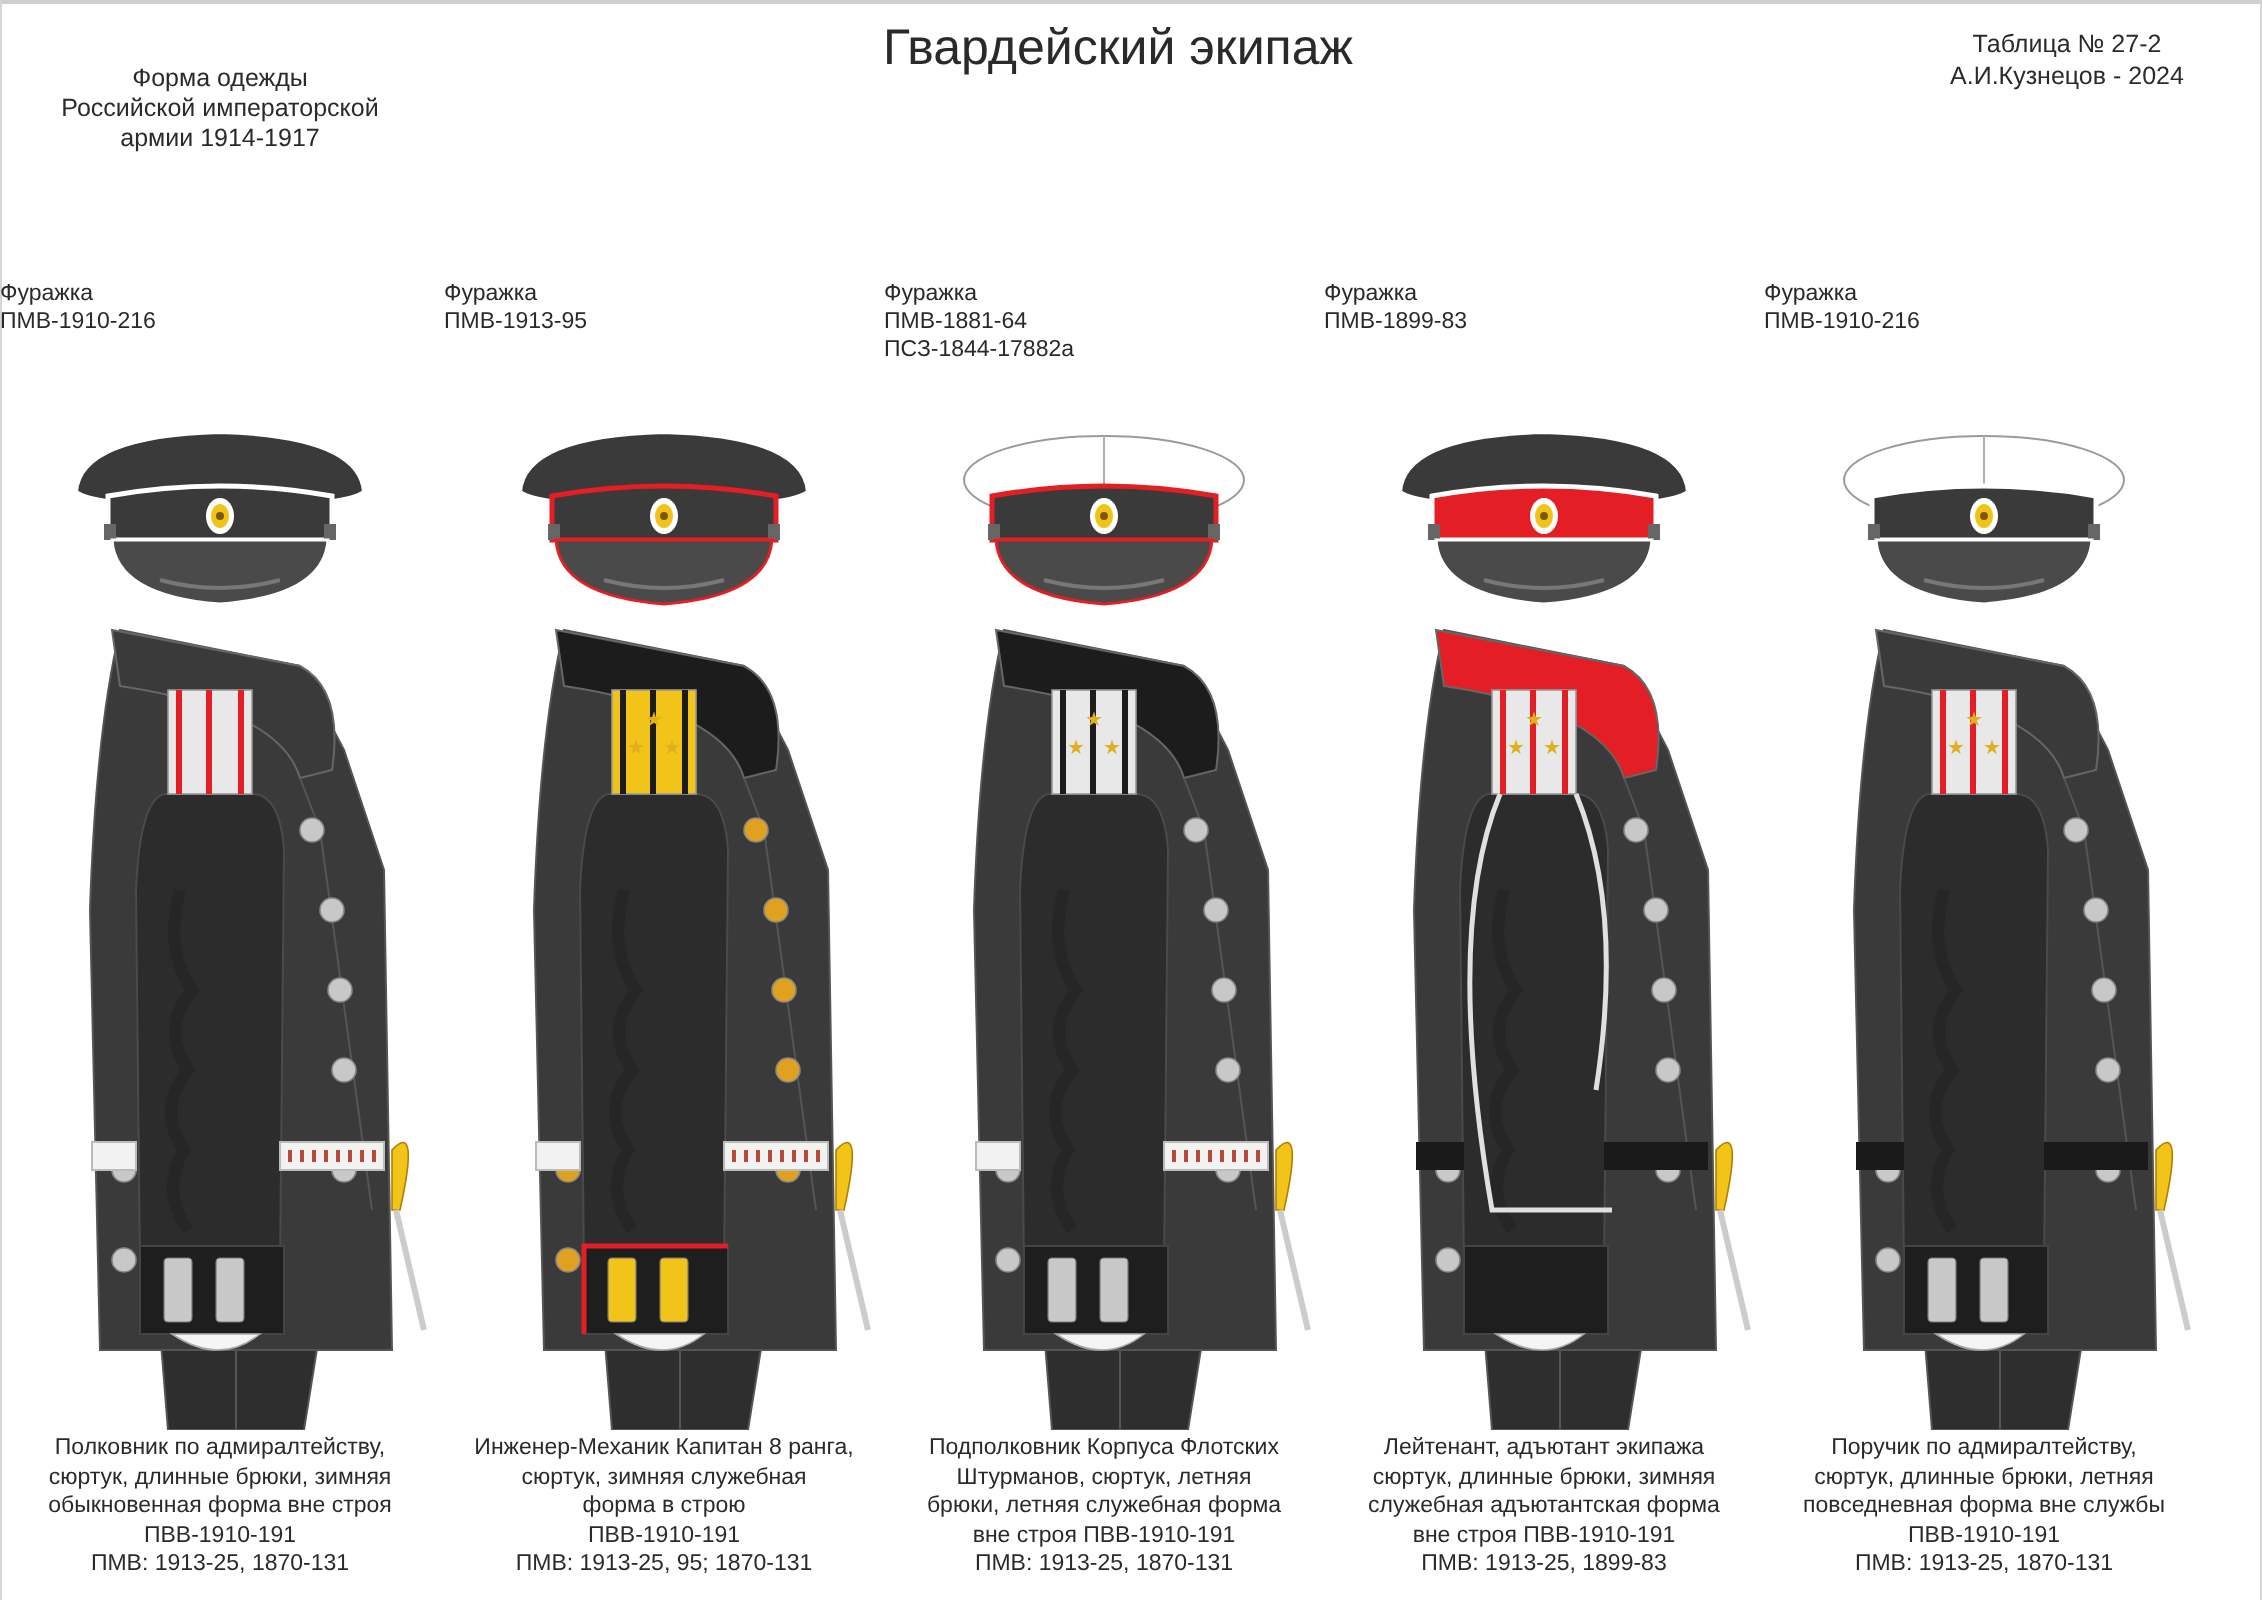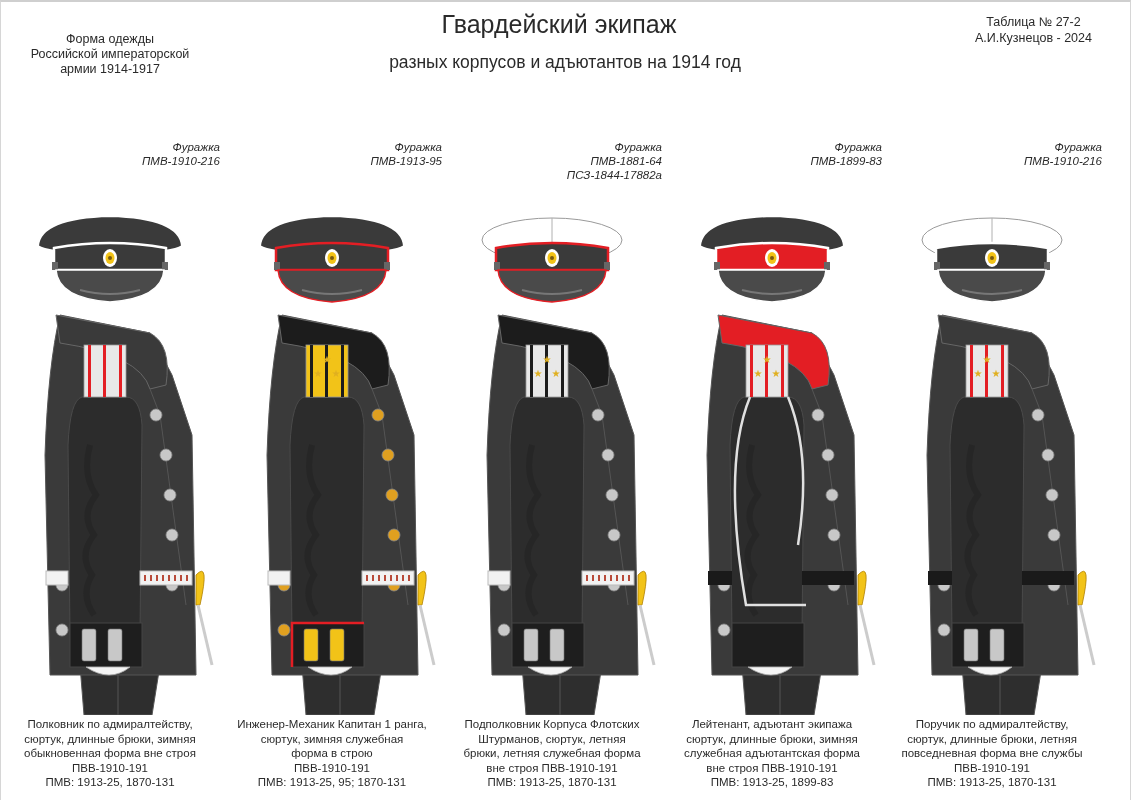--- a/index.html
+++ b/index.html
@@ -10,22 +10,22 @@
   .hdr-left { position: absolute; left: 10px; top: 32px; width: 200px; text-align: center;
               font-size: 12.5px; line-height: 15px; }
   .hdr-right { position: absolute; right: 10px; top: 14px; width: 175px; text-align: center;
                font-size: 12.5px; line-height: 16px; }
   .title { position: absolute; left: 324px; top: 10px; width: 470px; text-align: center;
            font-size: 25px; line-height: 28px; }
   .subtitle { position: absolute; left: 270px; top: 52px; width: 590px; text-align: center;
               font-size: 17.5px; line-height: 21px; }
   .sub-line { display: block; }
   .col { position: absolute; top: 140px; width: 220px; height: 660px; }
-  .cap-label { position: absolute; top: 0; left: 0; width: 100%; text-align: right;
-               font-size: 11.5px; line-height: 14px; font-style: italic; }
+  .cap-label { position: absolute; top: 0; left: 0; width: 100%; text-align: left;
+               font-size: 11.5px; line-height: 14px; }
   .cap-label span { display: block; }
   .cap-svg { position: absolute; left: 20px; top: 58px; width: 180px; height: 120px; }
   .fig-svg { position: absolute; left: 0; top: 165px; width: 220px; height: 410px; }
   .caption { position: absolute; top: 577px; left: -10px; width: 240px; text-align: center;
              font-size: 11.5px; line-height: 14.5px; }
   .caption span { display: block; }
 </style>
 </head>
 <body>
 
@@ -33,21 +33,20 @@
 
 <div class="hdr-left">
   <div>Форма одежды</div>
   <div>Российской императорской</div>
   <div>армии  1914-1917</div>
 </div>
 
 <div class="title">Гвардейский экипаж</div>
 
 <div class="subtitle">
-  <span class="sub-line">разных корпусов и адъютантов на 1914 год</span>
 </div>
 
 <div class="hdr-right">
   <div>Таблица № 27-2</div>
   <div>А.И.Кузнецов - 2024</div>
 </div>
 
 <div id="columns">
     <div class="col" style="left: 0px;">
     <div class="cap-label">
@@ -161,21 +160,21 @@
         <rect x="186" y="270" width="2" height="6" fill="#b84a3a"></rect>
         <path d="M196 270 Q210 255 200 300 L196 300Z" fill="#f2c318" stroke="#b08000" stroke-width="0.8"></path>
         <line x1="198" y1="300" x2="212" y2="360" stroke="#ccc" stroke-width="3"></line>
         <rect x="70" y="318" width="72" height="44" fill="#1e1e1e" stroke="#444" stroke-width="1"></rect>
         <path d="M70 362 L70 318 L142 318" stroke="#e31e24" stroke-width="2.5" fill="none"></path>
         <rect x="82" y="324" width="14" height="32" rx="2" fill="#f2c318" stroke="#777" stroke-width="0.6"></rect>
         <rect x="108" y="324" width="14" height="32" rx="2" fill="#f2c318" stroke="#777" stroke-width="0.6"></rect>
         <path d="M86 362 Q110 378 130 362 Z" fill="#f5f5f5" stroke="#aaa" stroke-width="0.8"></path>
       </svg>
     <div class="caption">
-      <span>Инженер-Механик Капитан 1 ранга,</span>
+      <span>Инженер-Механик Капитан 8 ранга,</span>
       <span>сюртук, зимняя служебная</span>
       <span>форма в строю</span>
       <span>ПВВ-1910-191</span>
       <span>ПМВ: 1913-25, 95; 1870-131</span>
     </div>
   </div>
     <div class="col" style="left: 442px;">
     <div class="cap-label">
       <span>Фуражка</span>
       <span>ПМВ-1881-64</span>

